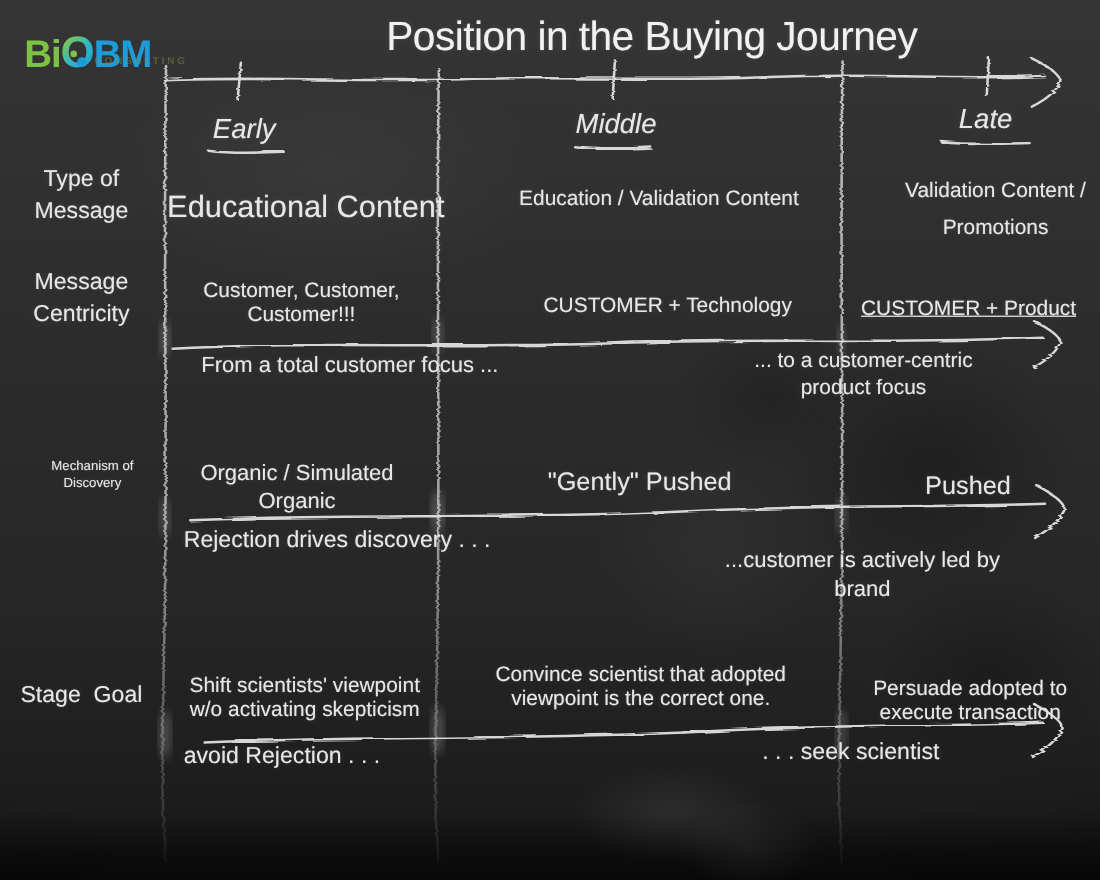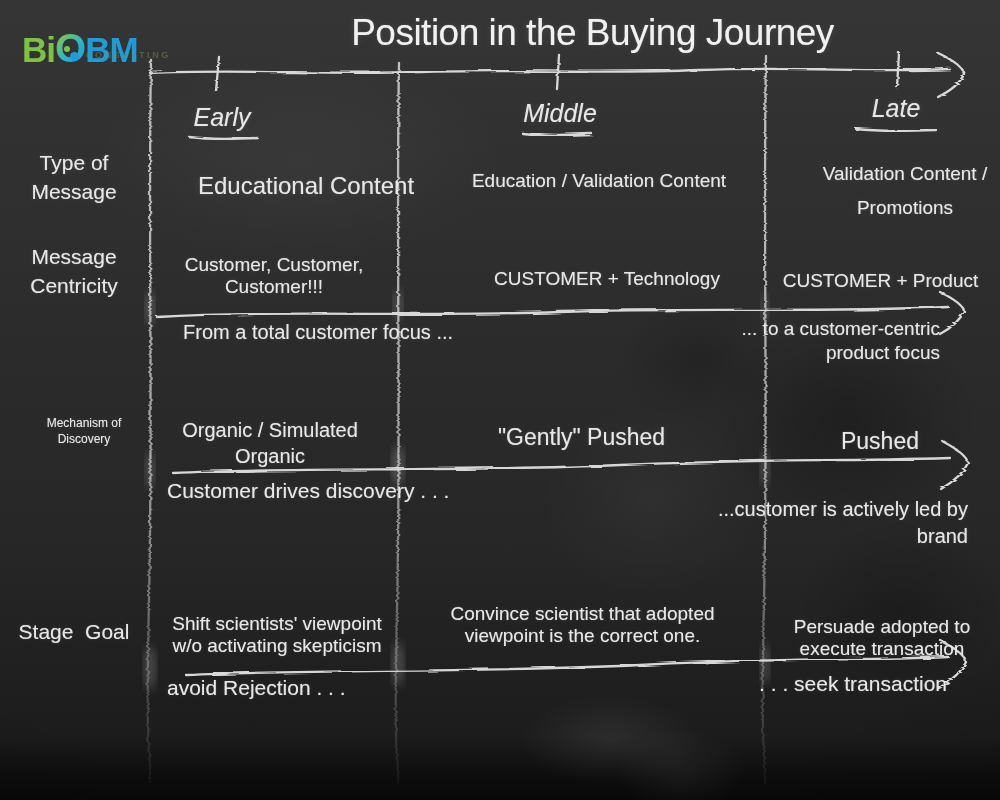--- a/index.html
+++ b/index.html
@@ -16,21 +16,21 @@
       radial-gradient(120px 90px at 700px 360px, rgba(0,0,0,0.18), transparent 70%),
       radial-gradient(300px 150px at 300px 160px, rgba(255,255,255,0.04), transparent 70%),
       radial-gradient(140% 115% at 45% 35%, rgba(0,0,0,0) 55%, rgba(0,0,0,0.38) 100%),
       linear-gradient(180deg,#353535 0%,#2d2d2d 35%,#262626 70%,#1c1c1c 92%,#0d0d0d 97%,#080808 100%);
   }
   .chalk{
     position:absolute;color:#e7e7e7;white-space:pre-wrap;
     text-shadow:0 0 1px rgba(255,255,255,0.38), 0 0 7px rgba(255,255,255,0.10);
   }
   .ctr{text-align:center;}
-  .rgt{text-align:right;}
+  .rgt{text-align:center;}
   
   .logo{position:absolute;left:22px;top:28px;font-weight:bold;font-size:35px;letter-spacing:-1px;line-height:1;}
   .logo .g{color:#7dc242;}
   .logo .o{
     font-size:40px;
     background:linear-gradient(135deg,#8dc63f 15%,#2bb6c9 55%,#1e9cd7 90%);
     -webkit-background-clip:text;background-clip:text;
     -webkit-text-fill-color:transparent;color:#2bb6c9;
   }
   .logo .b{color:#1e9cd7;}
@@ -117,44 +117,44 @@
 <div class="chalk ctr hdr" style="left:842px;top:94px;width:108px;">Late</div>
 
 <div class="chalk ctr" style="left:0;top:149px;width:148px;font-size:21px;line-height:1.38;">Type of
 Message</div>
 <div class="chalk ctr" style="left:0;top:243px;width:148px;font-size:21px;line-height:1.38;">Message
 Centricity</div>
 <div class="chalk ctr" style="left:0;top:416px;width:168px;font-size:12px;line-height:1.32;">Mechanism of
 Discovery</div>
 <div class="chalk ctr" style="left:0;top:620px;width:148px;font-size:21px;">Stage  Goal</div>
 
-<div class="chalk ctr" style="left:150px;top:172px;width:256px;font-size:24px;padding-left:28px;">Educational Content</div>
+<div class="chalk ctr" style="left:150px;top:172px;width:256px;font-size:28px;">Educational Content</div>
 <div class="chalk ctr" style="left:398px;top:170px;width:402px;font-size:19px;">Education / Validation Content</div>
 <div class="chalk ctr" style="left:765px;top:157px;width:280px;font-size:19px;line-height:1.8;">Validation Content /
 Promotions</div>
 
 <div class="chalk ctr" style="left:150px;top:254px;width:248px;font-size:19px;line-height:1.18;">Customer, Customer,
 Customer!!!</div>
 <div class="chalk ctr" style="left:398px;top:268px;width:418px;font-size:19px;">CUSTOMER + Technology</div>
-<div class="chalk ctr" style="left:765px;top:270px;width:231px;font-size:19px;">CUSTOMER + Product</div>
+<div class="chalk ctr" style="left:765px;top:270px;width:231px;font-size:19px;text-decoration:underline;">CUSTOMER + Product</div>
 
 <div class="chalk" style="left:183px;top:321px;font-size:20px;">From a total customer focus ...</div>
 <div class="chalk rgt" style="left:630px;top:317px;width:310px;font-size:19px;line-height:1.25;">... to a customer-centric
 product focus</div>
 
 <div class="chalk ctr" style="left:150px;top:417px;width:240px;font-size:20px;line-height:1.3;">Organic / Simulated
 Organic</div>
 <div class="chalk ctr" style="left:398px;top:424px;width:367px;font-size:23px;">"Gently" Pushed</div>
 <div class="chalk ctr" style="left:765px;top:428px;width:230px;font-size:23px;">Pushed</div>
 
-<div class="chalk" style="left:167px;top:479px;font-size:21px;">Customer drives discovery . . .</div>
+<div class="chalk" style="left:167px;top:479px;font-size:21px;">Rejection drives discovery . . .</div>
 <div class="chalk rgt" style="left:600px;top:496px;width:368px;font-size:20px;line-height:1.35;">...customer is actively led by
 brand</div>
 
 <div class="chalk ctr" style="left:152px;top:613px;width:250px;font-size:19px;line-height:1.18;">Shift scientists' viewpoint
 w/o activating skepticism</div>
 <div class="chalk ctr" style="left:400px;top:603px;width:365px;font-size:19px;line-height:1.18;">Convince scientist that adopted
 viewpoint is the correct one.</div>
 <div class="chalk ctr" style="left:768px;top:616px;width:228px;font-size:19px;line-height:1.18;">Persuade adopted to
 execute transaction</div>
 
 <div class="chalk" style="left:167px;top:676px;font-size:21px;">avoid Rejection . . .</div>
-<div class="chalk rgt" style="left:600px;top:672px;width:347px;font-size:21px;">. . . seek transaction</div>
+<div class="chalk rgt" style="left:600px;top:672px;width:347px;font-size:21px;">. . . seek scientist</div>
 
 </body></html>

